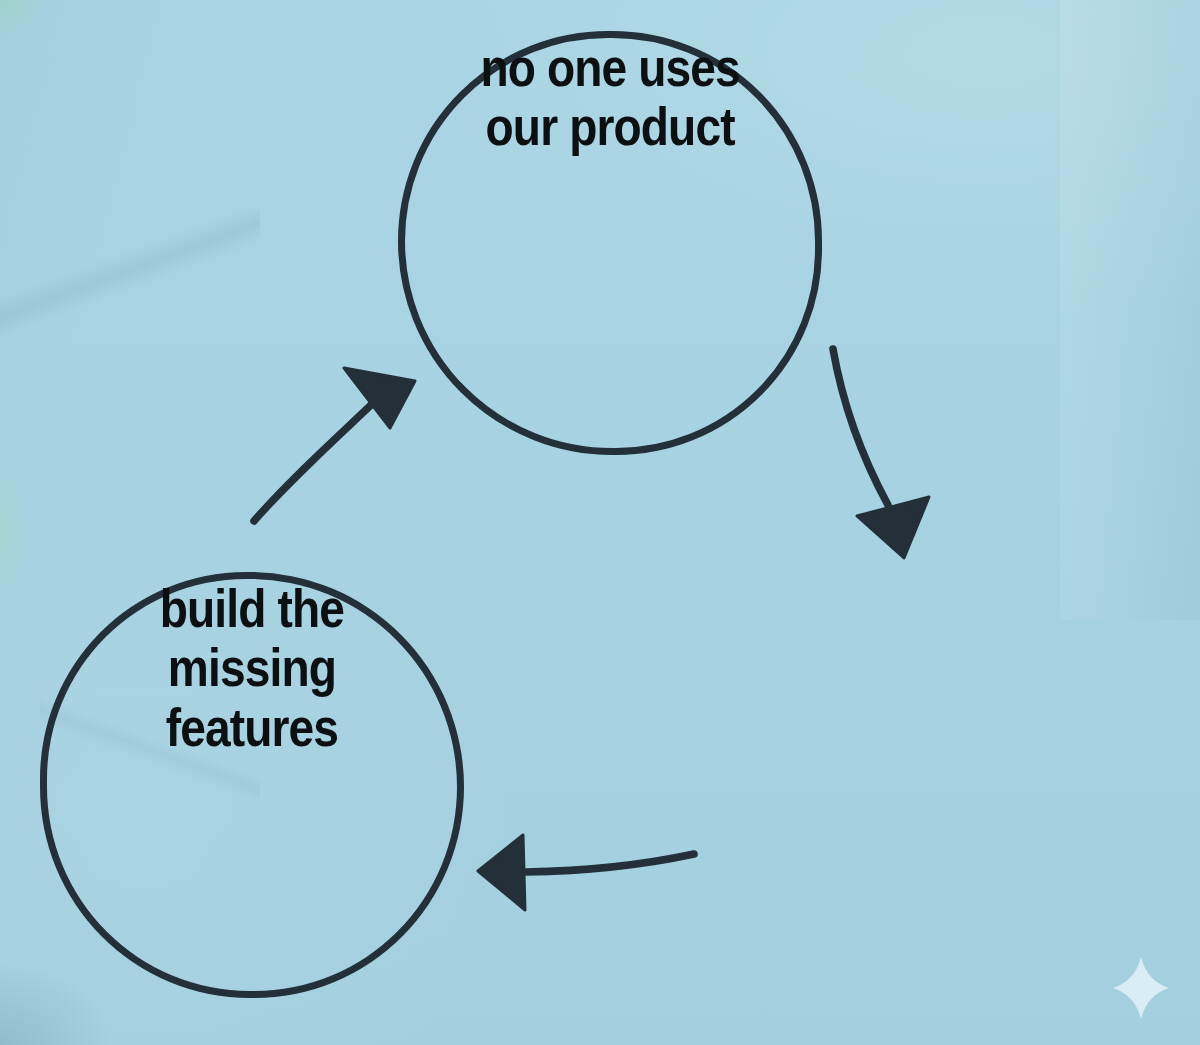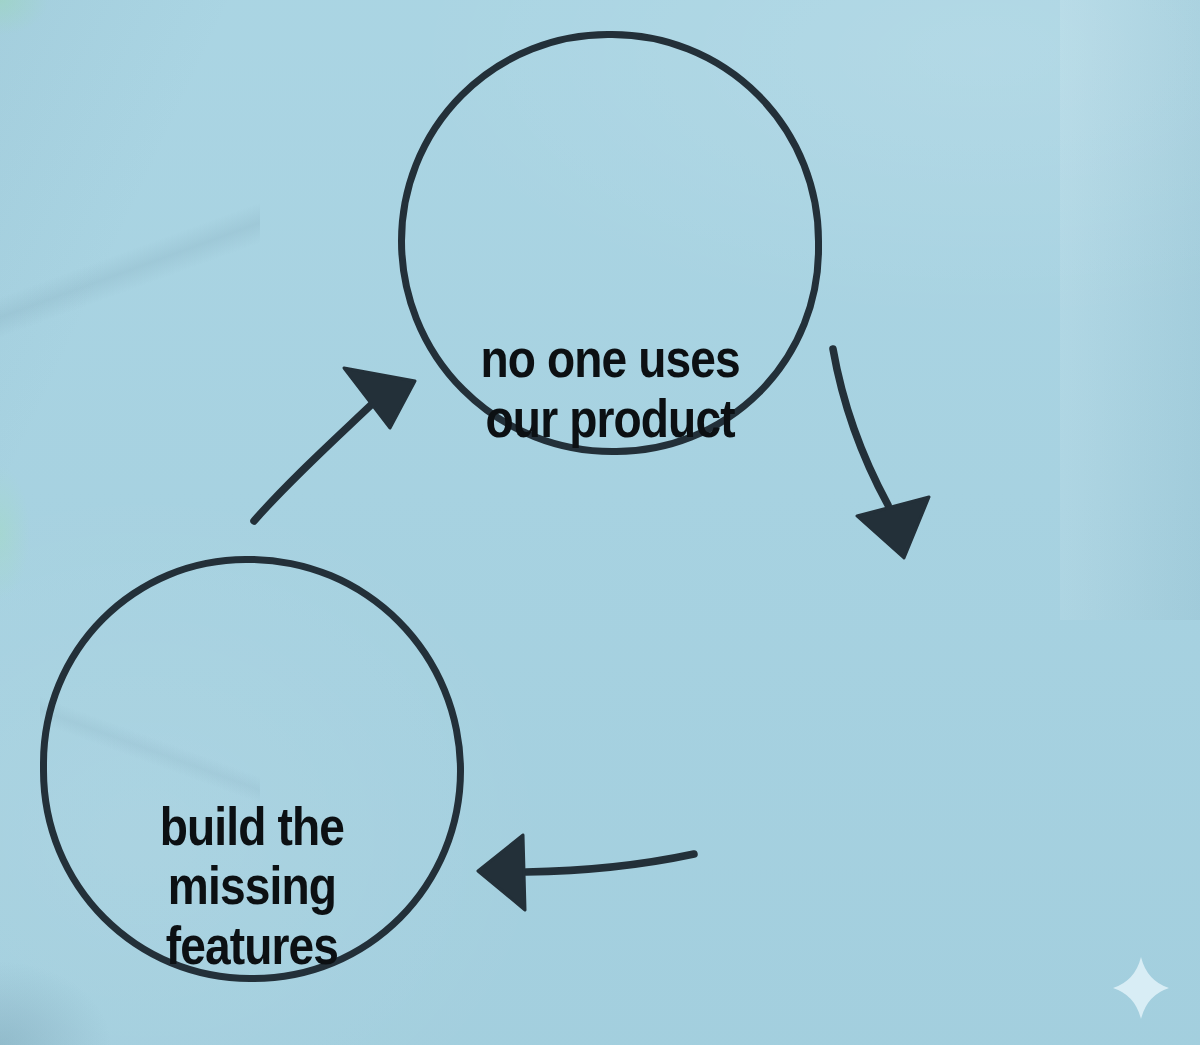--- a/index.html
+++ b/index.html
@@ -36,35 +36,35 @@
     background:linear-gradient(160deg, transparent 46%, rgba(70,105,125,0.10) 50%, transparent 54%);}
   .crease.c2{left:40px;top:560px;width:220px;height:380px;
     background:linear-gradient(20deg, transparent 47%, rgba(70,105,125,0.07) 50%, transparent 53%);}
   .crease.c3{right:0;top:0;width:140px;height:620px;
     background:linear-gradient(92deg, rgba(255,255,255,0.10), rgba(70,105,125,0.06));}
 
   .node{
     position:absolute;
     border:7px solid var(--ink);
     border-radius:50%;
-    display:flex;align-items:flex-end;justify-content:center;
+    display:flex;align-items:flex-start;justify-content:center;
     text-align:center;
   }
   .node .label{
     font-weight:700;
     font-size:53px;
     line-height:1.12;
     letter-spacing:-1px;
     color:var(--text);
     white-space:pre-line;
     transform:scaleX(0.87);
     transform-origin:center;
   }
   .node.top  {left:398px; top:31px;  width:424px; height:424px; border-radius:50% 50% 49% 51%;}
-  .node.left {left:40px;  top:556px; width:424px; height:426px; border-radius:49% 51% 50% 50%;}
+  .node.left {left:40px;  top:572px; width:424px; height:426px; border-radius:49% 51% 50% 50%;}
   .node.right{left:730px; top:576px; width:428px; height:428px; border-radius:51% 49% 50% 50%;}
 
   svg.overlay{
     position:absolute;left:0;top:0;width:1200px;height:1045px;
     pointer-events:none;
   }
   .shaft{fill:none;stroke:var(--ink);stroke-width:7.5;stroke-linecap:round;}
   .head{fill:var(--ink);stroke:var(--ink);stroke-width:3;stroke-linejoin:round;}
   .sparkle{fill:var(--sparkle);opacity:0.95;}
 </style>

